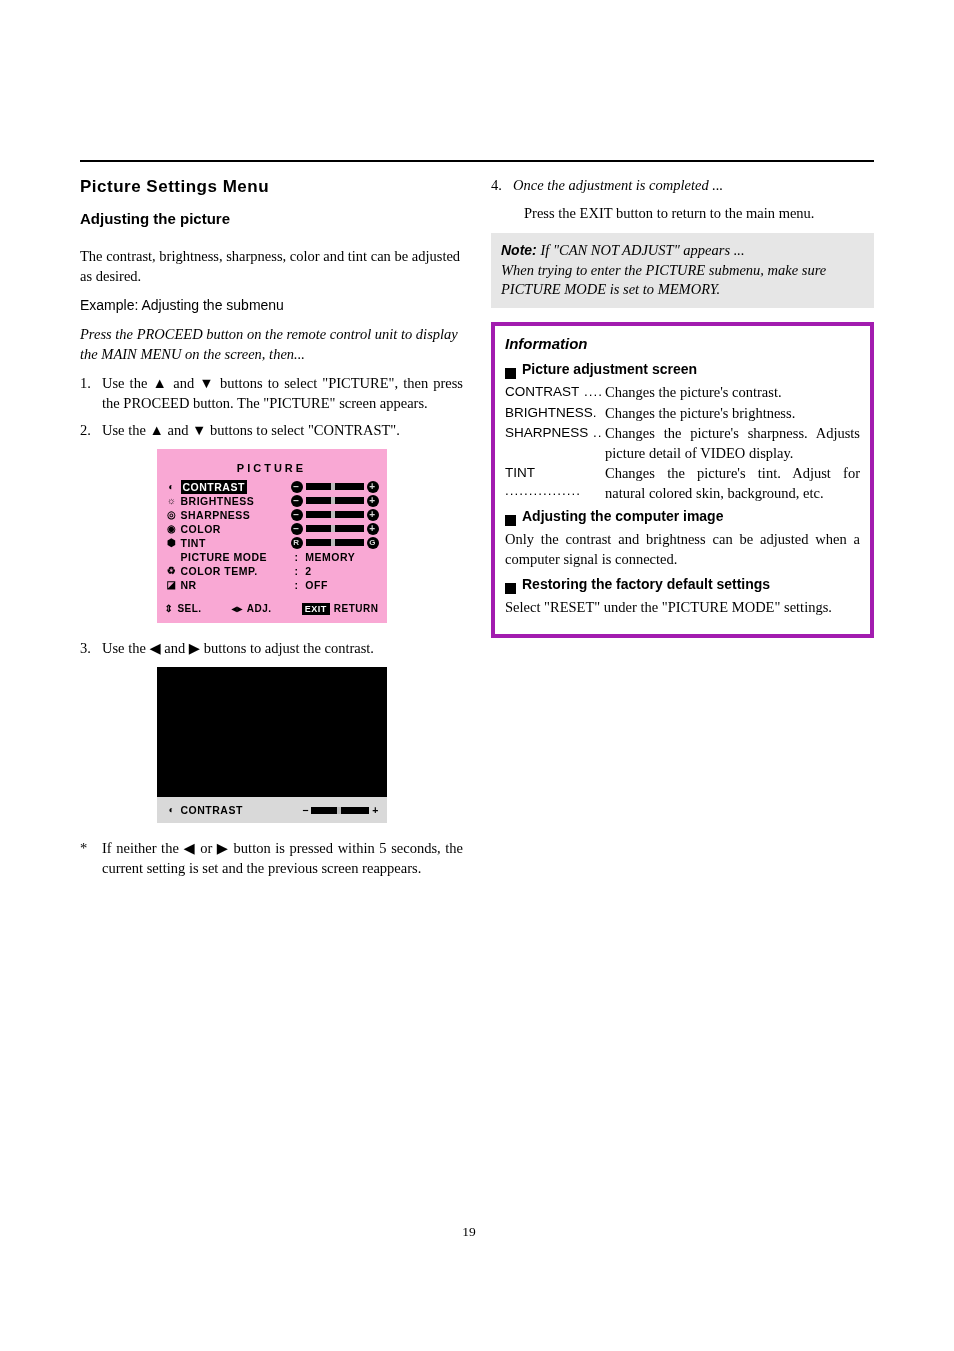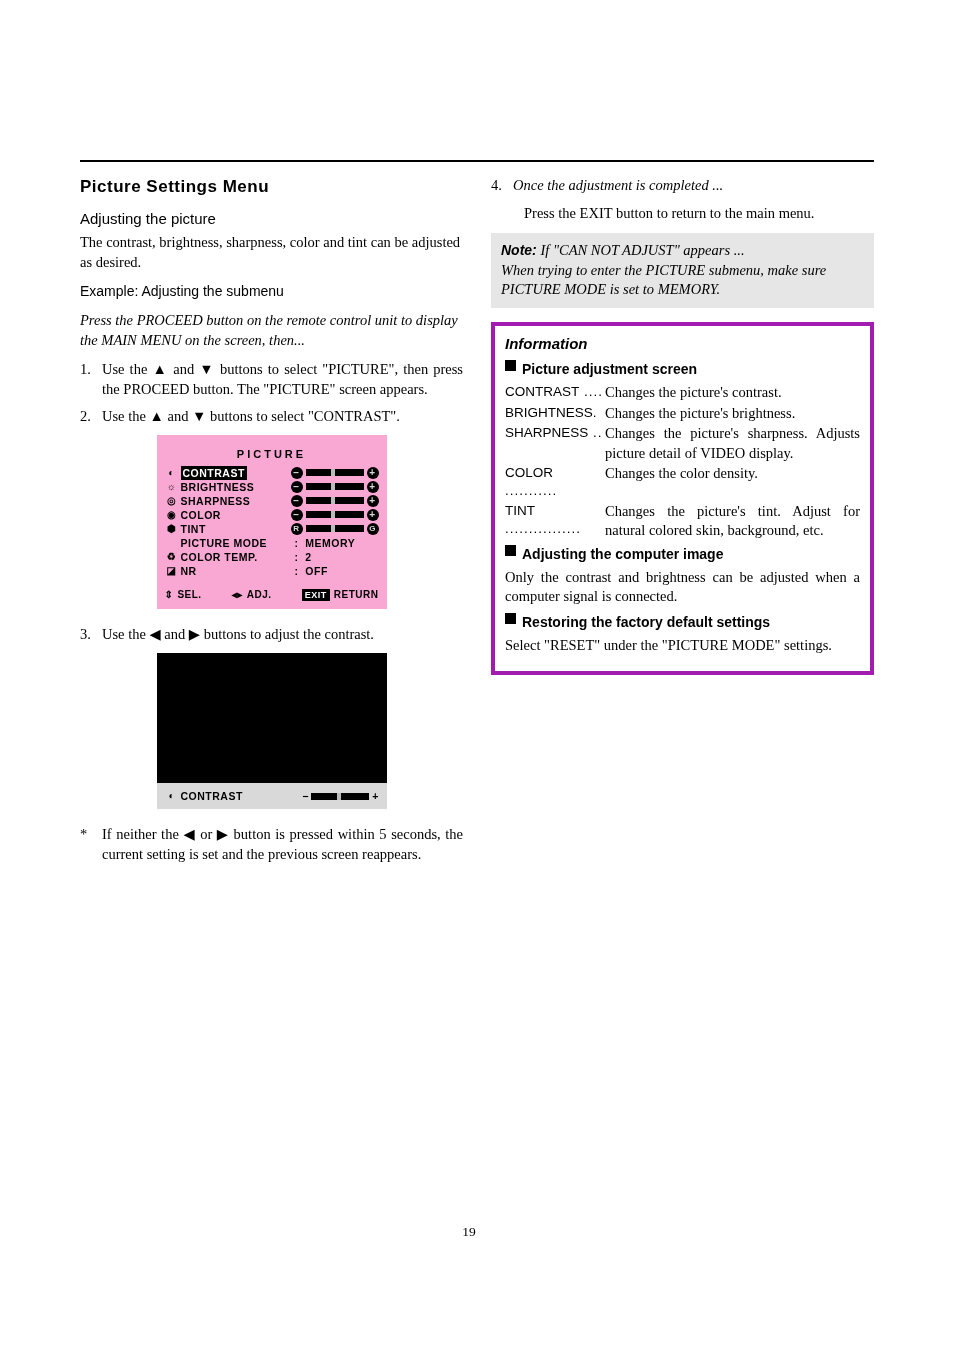--- a/index.html
+++ b/index.html
@@ -28,23 +28,23 @@
   .col { flex: 1; min-width: 0; }
   .sect-title {
     font-family: Arial, Helvetica, sans-serif;
     font-weight: 900;
     font-size: 17px;
     letter-spacing: 0.5px;
     margin-bottom: 10px;
   }
   .sub-title {
     font-family: Arial, Helvetica, sans-serif;
-    font-weight: normal;
+    font-weight: bold;
     font-size: 15px;
-    margin-bottom: 4px;
+    margin-bottom: 18px;
   }
   .body-p { margin-bottom: 10px; }
   .sans-line {
     font-family: Arial, Helvetica, sans-serif;
     font-size: 14px;
     margin-bottom: 10px;
   }
   .italic { font-style: italic; }
   .numitem {
     display: flex;
@@ -135,21 +135,21 @@
     font-weight: 900;
     font-style: italic;
     font-size: 15px;
     margin-bottom: 6px;
   }
   .sq-head {
     font-family: Arial, Helvetica, sans-serif;
     font-weight: bold;
     font-size: 14px;
     margin: 4px 0 4px 0;
-    display:flex; align-items:flex-start; gap:6px;
+    display:flex; align-items:flex-end; gap:6px;
   }
   .sq-head::before {
     content:""; width:11px; height:11px; background:#000; display:inline-block;
   }
   .def-row { display:flex; margin-bottom:1px; }
   .def-term {
     font-family: Arial, Helvetica, sans-serif;
     font-size: 13.5px;
     width: 100px; flex: 0 0 100px;
     position: relative;
@@ -304,24 +304,20 @@
         </div>
         <div class="def-row">
           <div class="def-term"><span>BRIGHTNESS</span><span class="def-dots">.</span></div>
           <div class="def-desc">Changes the picture's brightness.</div>
         </div>
         <div class="def-row">
           <div class="def-term"><span>SHARPNESS</span><span class="def-dots"> ..</span></div>
           <div class="def-desc">Changes the picture's sharpness. Adjusts picture detail of VIDEO display.</div>
         </div>
         <div class="def-row">
-          <div class="def-term"><span>COLOR</span><span class="def-dots"> ...........</span></div>
-          <div class="def-desc">Changes the color density.</div>
-        </div>
-        <div class="def-row">
           <div class="def-term"><span>TINT</span><span class="def-dots"> ................</span></div>
           <div class="def-desc">Changes the picture's tint. Adjust for natural colored skin, background, etc.</div>
         </div>
 
         <div class="sq-head">
             <span>Adjusting the computer image</span>
           </div>
         <p class="info-p">Only the contrast and brightness can be adjusted when a computer signal is connected.</p>
 
         <div class="sq-head">

